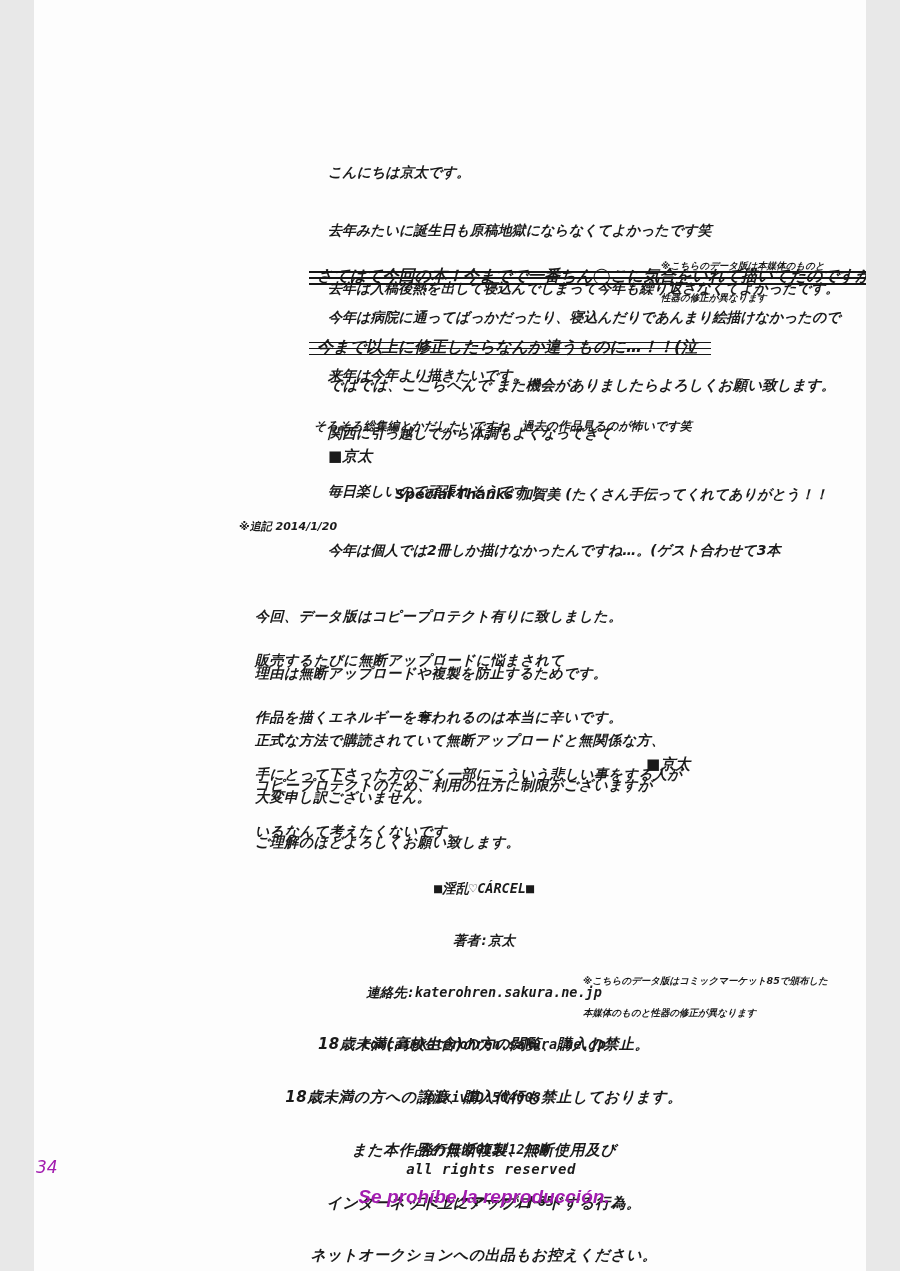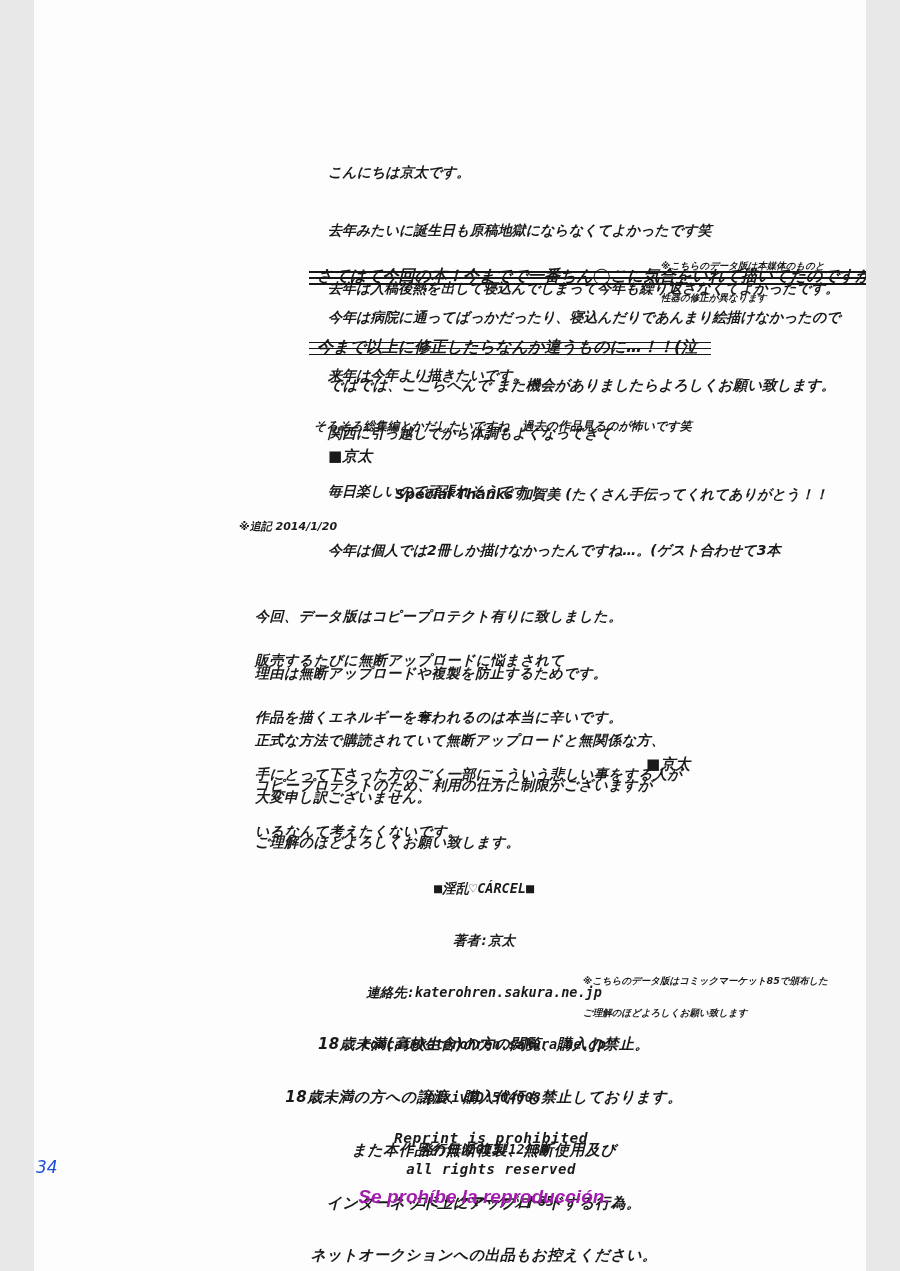--- a/index.html
+++ b/index.html
@@ -50,21 +50,21 @@
   .f-mono{
     left:157px;width:600px;text-align:center;
     font-family:"DejaVu Sans Mono",monospace;font-weight:bold;letter-spacing:0.5px;
   }
   .f-reprint{top:1130px;font-size:14.5px;}
   .f-rights{top:1161px;font-size:14px;}
   .f-spanish{
     left:150px;width:600px;top:1186px;text-align:center;
     font-family:"Liberation Sans",sans-serif;font-weight:bold;font-size:19px;color:#a21caf;
   }
-  .page-num{left:2px;top:1157px;font-size:17px;color:#1d4ed8;font-weight:normal;}
+  .page-num{left:2px;top:1157px;font-size:17px;color:#a21caf;font-weight:normal;}
 </style>
 </head>
 <body>
 
 <div class="page">
 
   <div class="abs jp intro">
     <div>こんにちは京太です。</div>
     <div>去年みたいに誕生日も原稿地獄にならなくてよかったです笑</div>
     <div>去年は入稿後熱を出して寝込んでしまって今年も繰り返さなくてよかったです。</div>
@@ -126,31 +126,30 @@
     <div>連絡先:katerohren.sakura.ne.jp</div>
     <div>tomcat@katerohren.sakura.ne.jp</div>
     <div>pixivID:504008</div>
     <div>発行日:2013/12/30</div>
     <div>コミックマーケット85</div>
     
   </div>
 
   <div class="abs jp small-note note2">
     <div>※こちらのデータ版はコミックマーケット85で頒布した</div>
-    <div>ご理解のほどよろしくお願い致します</div>
+    <div>本媒体のものと性器の修正が異なります</div>
   </div>
 
   <div class="abs jp warning">
     <div>18歳未満(高校生含)の方の閲覧、購入の禁止。</div>
     <div>18歳未満の方への譲渡、購入代行も禁止しております。</div>
     <div>また本作品の無断複製、無断使用及び</div>
     <div>インターネット上にアップロードする行為。</div>
     <div>ネットオークションへの出品もお控えください。</div>
     
   </div>
 
-  <div class="abs f-mono f-reprint">Reprint is prohibited</div>
   <div class="abs f-mono f-rights">all rights reserved</div>
   <div class="abs f-spanish">Se prohíbe la reproducción.</div>
 
   <div class="abs page-num">34</div>
 
 </div>
 
 </body></html>

